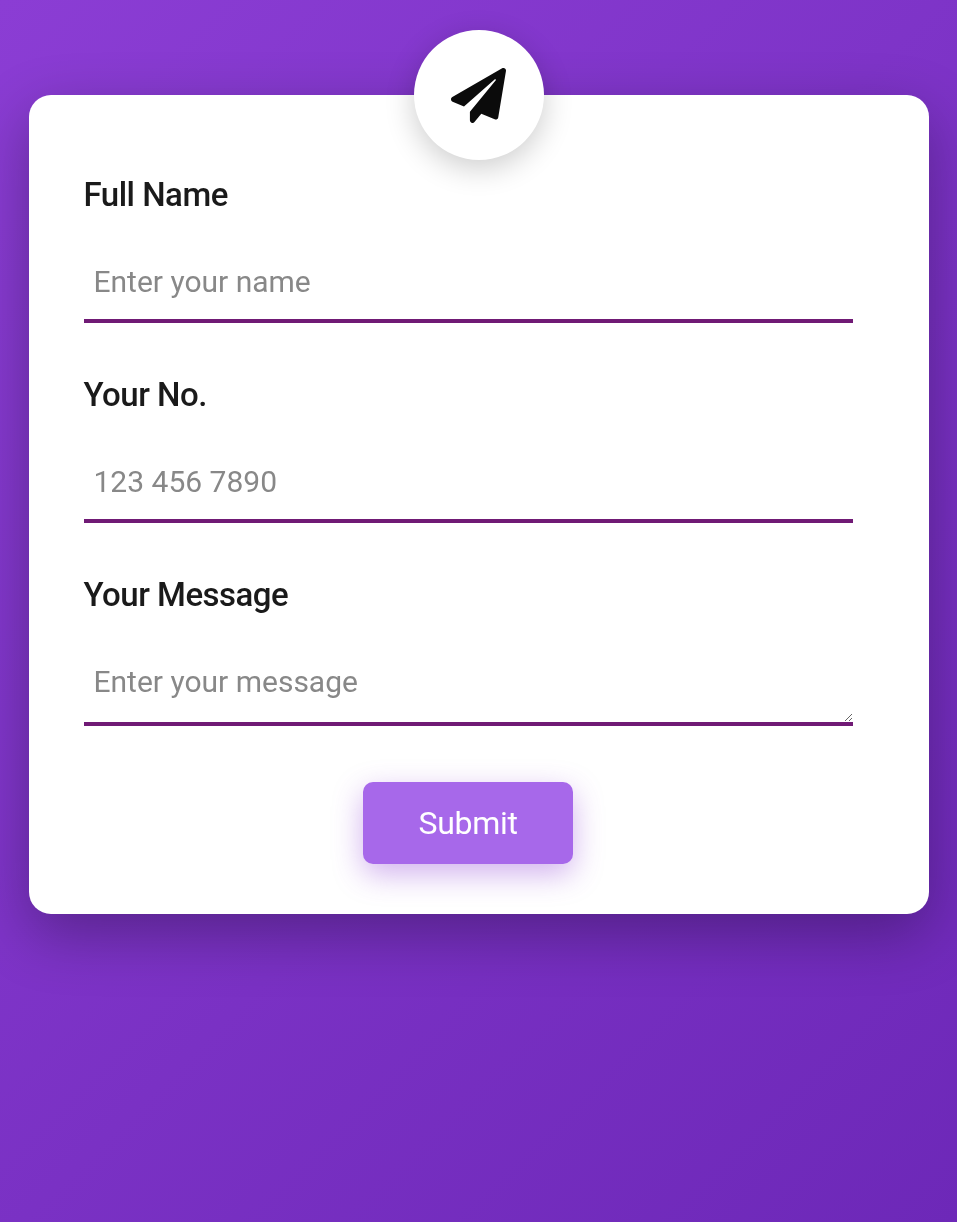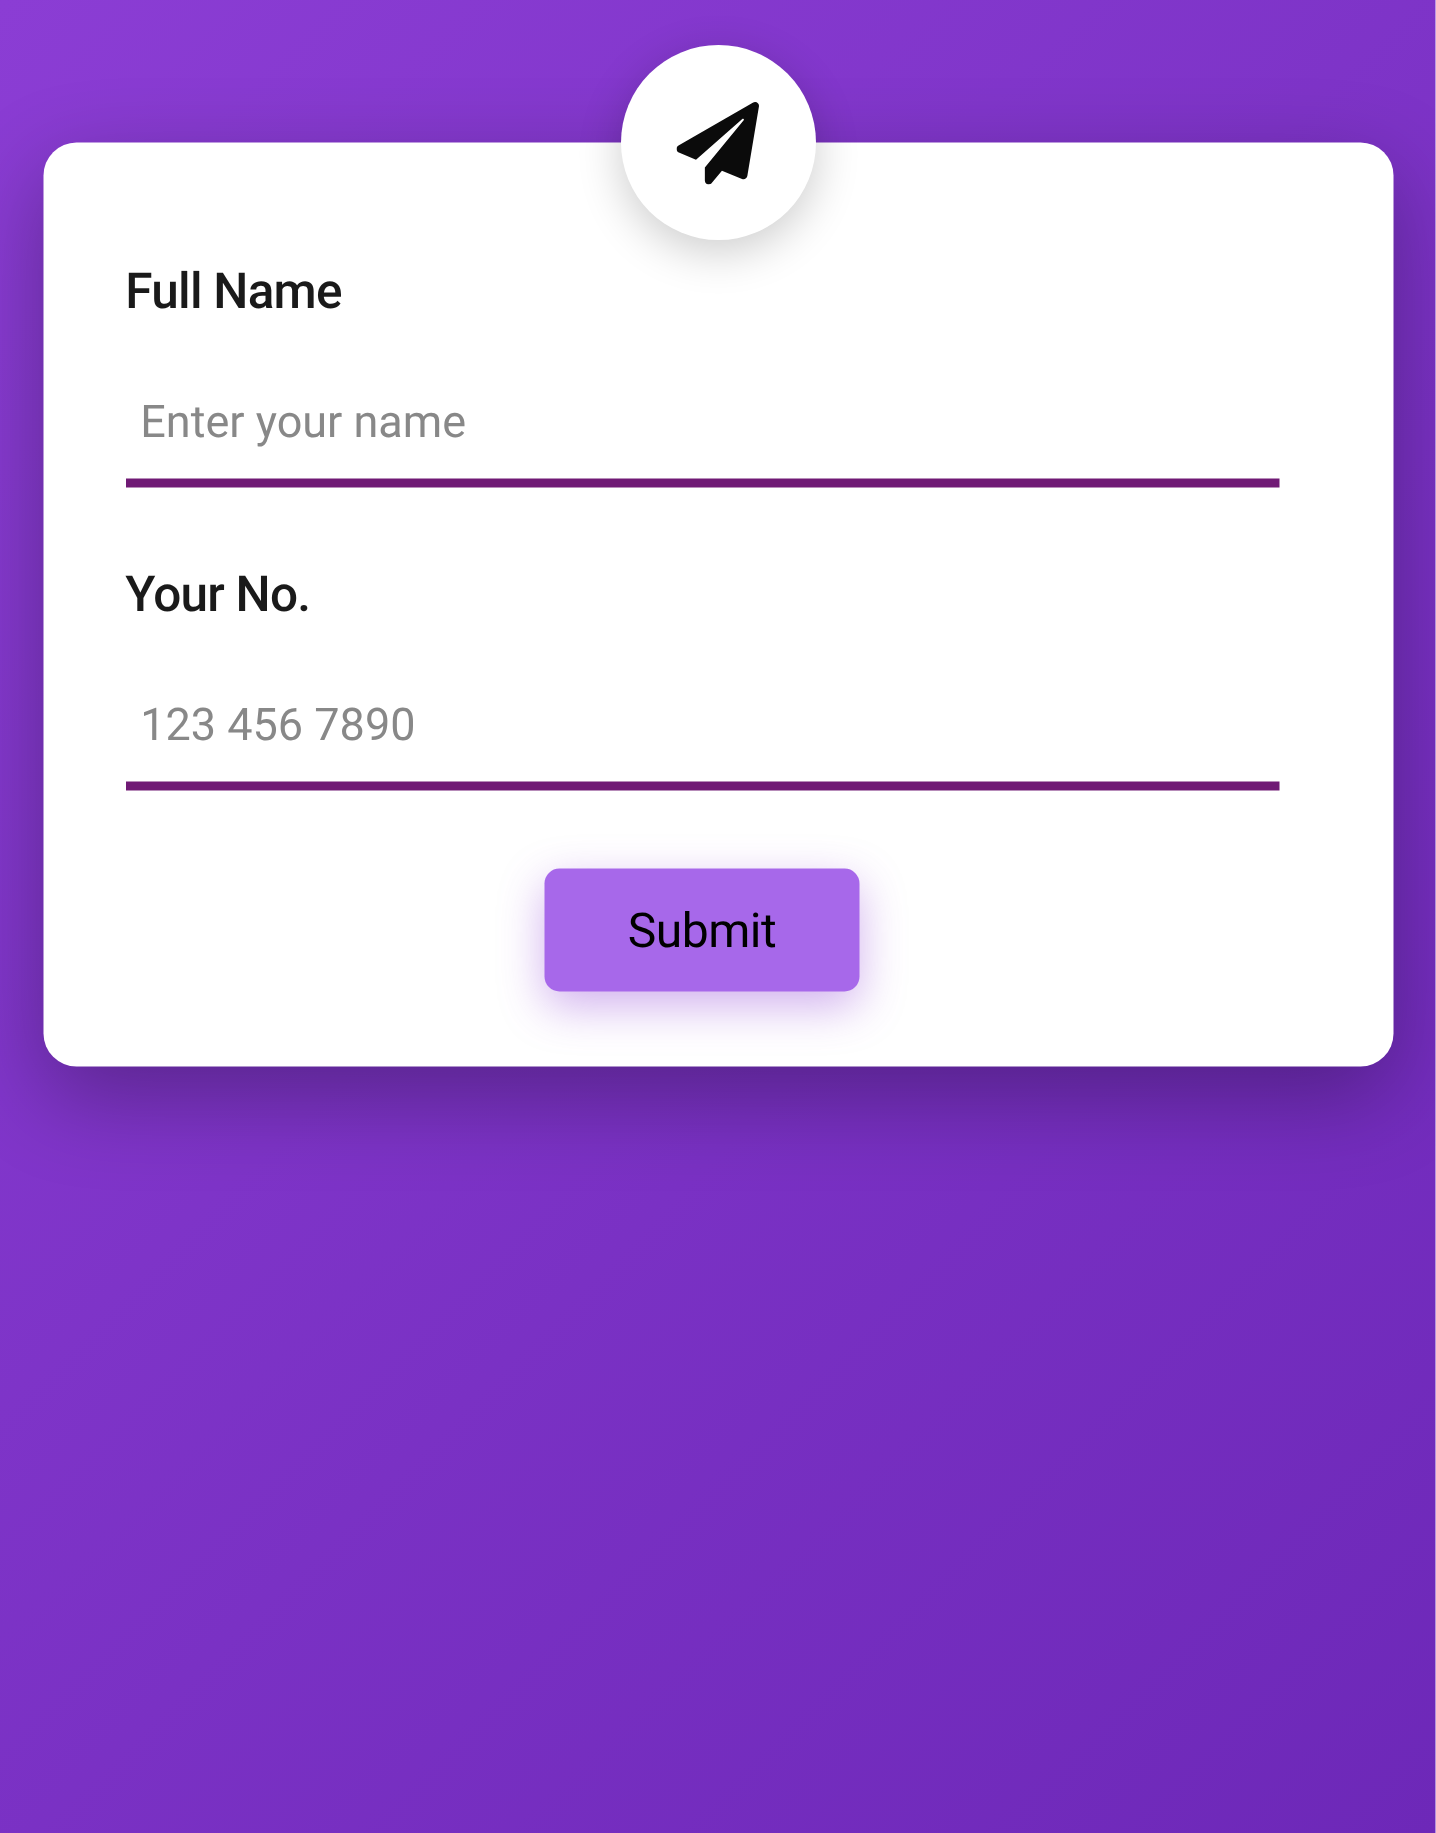--- a/index.html
+++ b/index.html
@@ -62,21 +62,21 @@
       font-size: 33px;
       font-weight: 500;
       color: #1a1a1a;
       margin-bottom: 42px;
       letter-spacing: -0.5px;
     }
 
     .form-input, .form-textarea {
       width: 100%;
       border: none;
-      border-bottom: 6px solid #701a75;
+      border-bottom: 4px solid #701a75;
       font-size: 30px;
       padding: 8px 10px 20px 10px;
       outline: none;
       font-family: inherit;
       color: #1a1a1a;
       background: transparent;
     }
 
     .form-input::placeholder, .form-textarea::placeholder {
       color: #888;
@@ -89,21 +89,21 @@
     }
 
     .submit-wrapper {
       display: flex;
       justify-content: center;
       margin-top: 28px;
     }
 
     .submit-btn {
       background: #a768ea;
-      color: #000000;
+      color: #ffffff;
       border: none;
       font-size: 32px;
       font-weight: 400;
       padding: 22px 55px;
       border-radius: 10px;
       cursor: pointer;
       box-shadow: 0 10px 30px rgba(139, 61, 212, 0.4);
       letter-spacing: -0.3px;
     }
   </style>
@@ -123,17 +123,21 @@
   </div>
 
   <div class="form-group">
     <label class="form-label">Your No.</label>
     <input type="text" class="form-input" placeholder="123 456 7890" style="">
   </div>
 
   <div class="form-group">
   </div>
 
+  <div class="form-group">
+    <label class="form-label">Your Message</label>
+    <textarea class="form-textarea" placeholder="Enter your message" style=""></textarea>
+  </div>
 
   <div class="submit-wrapper">
     <button class="submit-btn">Submit</button>
   </div>
 </div>
 
 </body></html>

